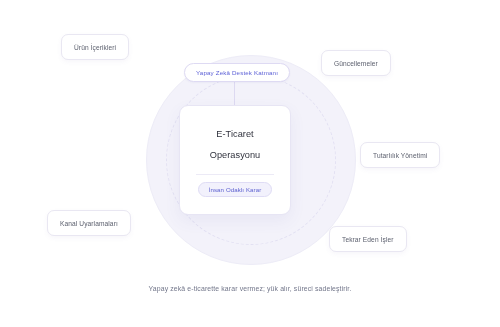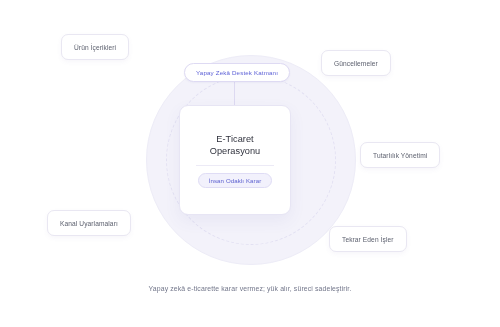--- a/index.html
+++ b/index.html
@@ -87,21 +87,21 @@
     box-shadow: 0 6px 16px rgba(90,80,170,0.07);
     display: flex;
     flex-direction: column;
     align-items: center;
     justify-content: center;
   }
   .card-title {
     text-align: center;
     color: #30323d;
     font-size: 9.2px;
-    line-height: 12px;
+    line-height: 21px;
     letter-spacing: 0.05px;
     white-space: pre-line;
   }
   .card-divider {
     width: 78px;
     height: 1px;
     background: #eceaf6;
     margin: 8px 0 7px 0;
   }
   .card-pill {

